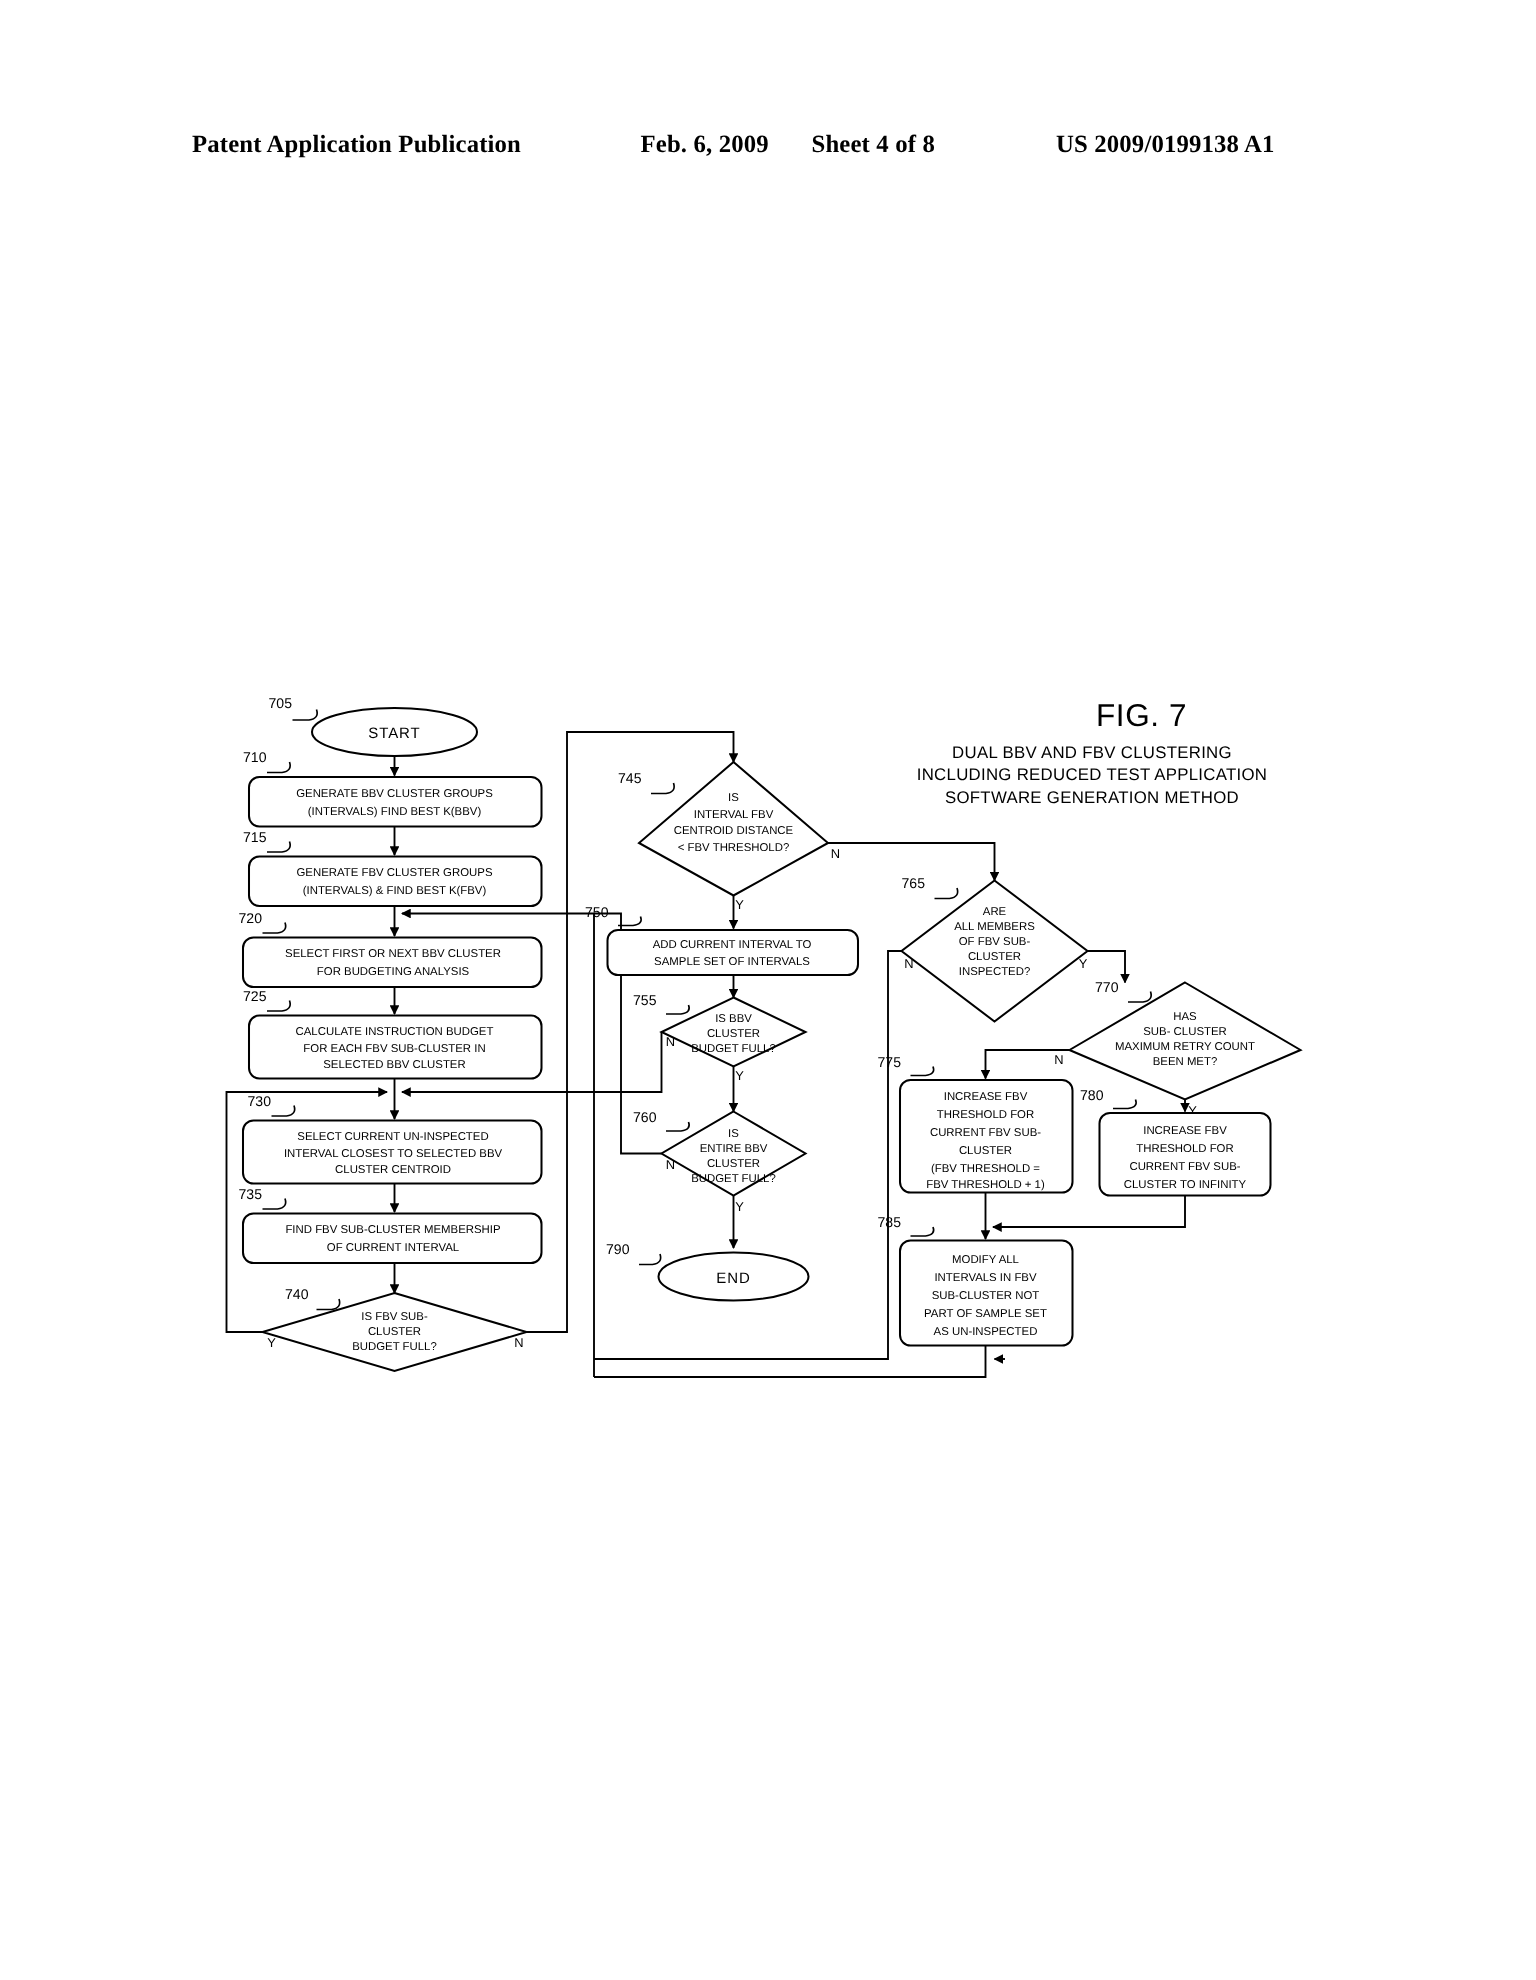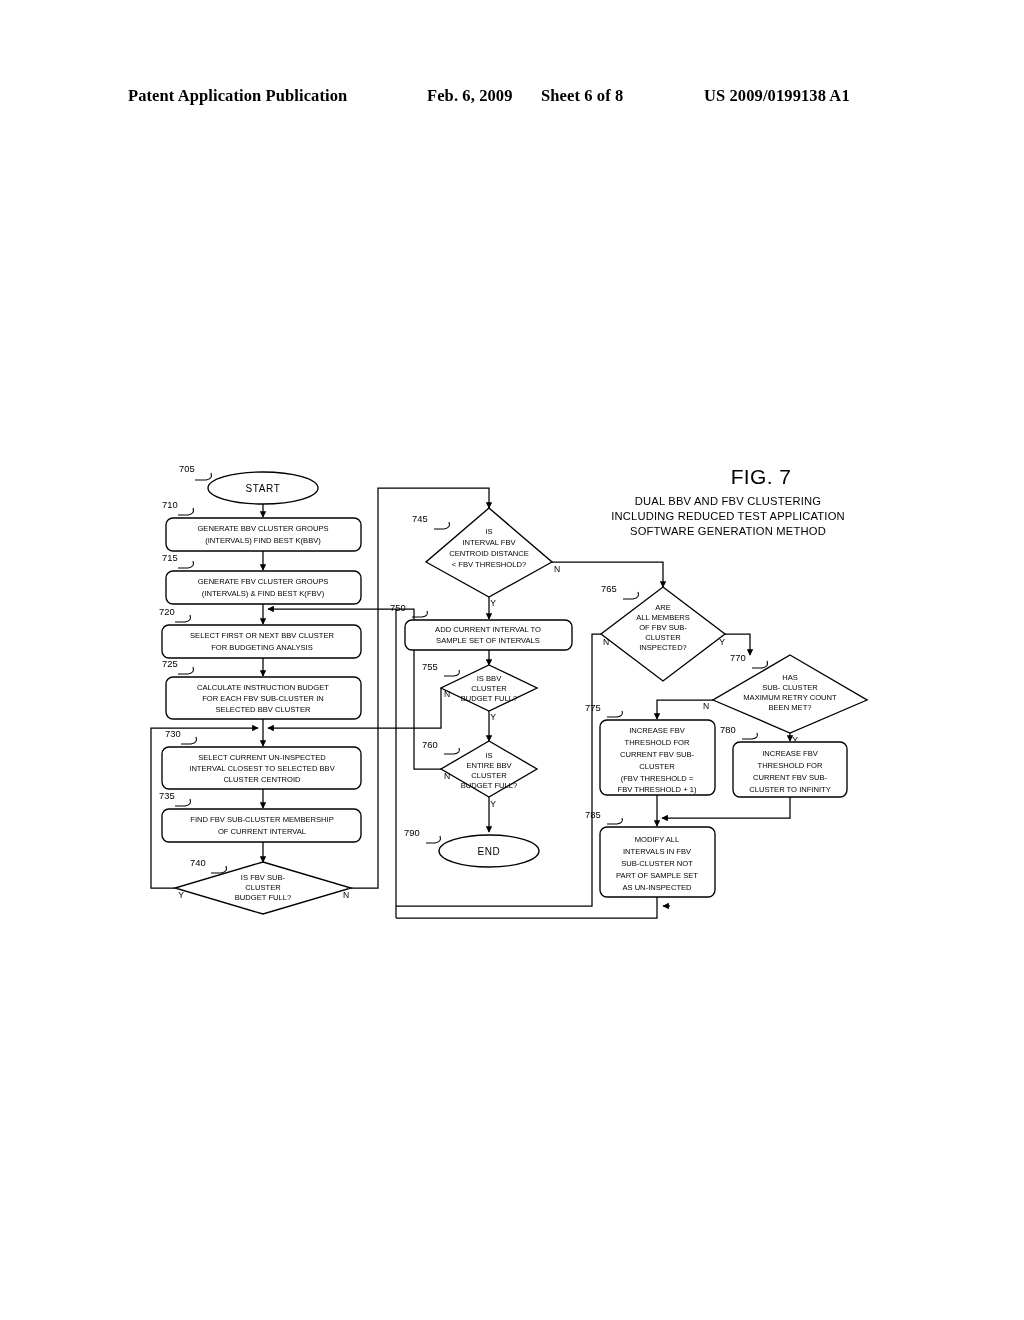--- a/index.html
+++ b/index.html
@@ -81,21 +81,21 @@
   .arrowhead { fill: #000000; }
 </style>
 </head>
 <body>
 
 <div id="page">
 
   <div id="pub-header">
     <span class="h-seg" id="h-pub">Patent Application Publication</span>
     <span class="h-seg" id="h-date">Feb. 6, 2009</span>
-    <span class="h-seg" id="h-sheet">Sheet 6 of 8</span>
+    <span class="h-seg" id="h-sheet">Sheet 4 of 8</span>
     <span class="h-seg" id="h-num">US 2009/0199138 A1</span>
   </div>
 
   <div id="figure-area">
     <svg id="flow" width="1024" height="1320" viewBox="0 0 1024 1320" xmlns="http://www.w3.org/2000/svg">
       <defs>
         <marker id="ah" viewBox="0 0 10 10" refX="9" refY="5" markerWidth="5.2" markerHeight="5.2" orient="auto-start-reverse">
           <path d="M 0 0 L 10 5 L 0 10 z" class="arrowhead"></path>
         </marker>
       </defs>

